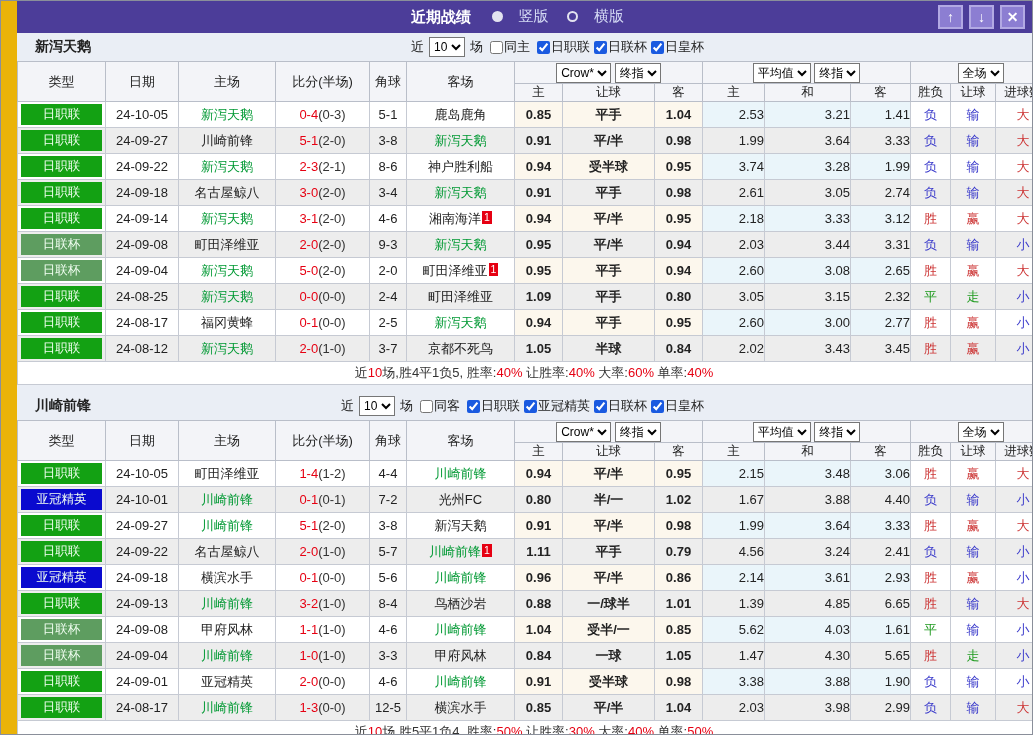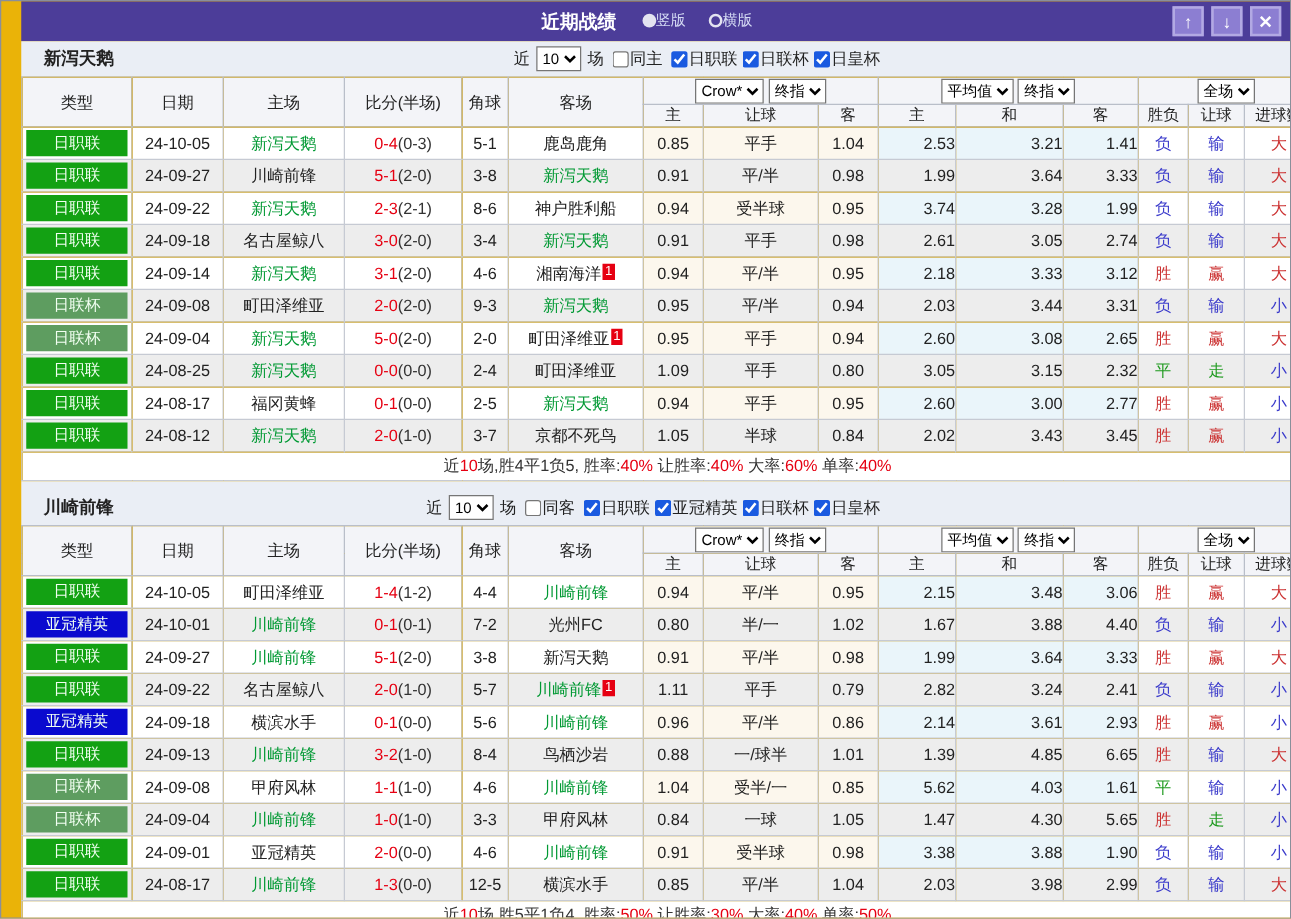--- a/index.html
+++ b/index.html
@@ -3,21 +3,21 @@
 <meta charset="utf-8">
 <style>
   * { box-sizing: border-box; margin: 0; padding: 0; }
   html,body { background:#fff; }
   body { width:1033px; height:735px; font-family:"Liberation Sans", sans-serif; }
   .page { width:1033px; height:735px; border:1px solid #8A8F9A; overflow:hidden; background:#eab308;padding-left:16px; }
 
   
   .titlebar { height:32px; background:#4C3D99; position:relative; display:flex; align-items:center; justify-content:center; color:#fff; }
   .tb-title { font-size:15px; font-weight:bold; margin-right:16px; }
-  .tb-radio { display:inline-flex; align-items:center; gap:0; margin-right:14px; font-size:12px; color:#D3D9F3; cursor:pointer;text-align:center; }
+  .tb-radio { display:inline-flex; align-items:center; gap:16px; margin-right:14px; font-size:15px; color:#D3D9F3; cursor:pointer;text-align:center; }
   .radio { width:11px; height:11px; border-radius:50%; background:#E3E3F0; display:inline-block; }
   .radio.unsel { width:11px; height:11px; background:transparent; border:2px solid #E3E3F0; }
   .tb-buttons { position:absolute; right:7px; top:4px; display:flex; gap:6px; }
   .tb-buttons button { width:25px; height:24px; background:#8C7ED2; border:2px solid #B2A9E3; color:#fff; font-size:14px; font-weight:bold; line-height:1; cursor:pointer; padding:0; }
 
   
   .filterbar { height:28px; background:#EAEEF5; position:relative; display:flex; align-items:center; font-size:13px; color:#222; }
   .team-name { font-weight:bold; font-size:14px; margin-left:18px; color:#222; }
   .filter-controls { position:absolute; right:328px; display:flex; align-items:center; gap:3px; white-space:nowrap; }
   .filter-controls select { margin:0 2px; }
@@ -26,21 +26,21 @@
   input[type=checkbox] { width:13px; height:13px; margin:0; accent-color:#1A5AE0; }
 
   
   table { border-collapse:collapse; table-layout:fixed; width:1033px; }
   th, td { border:1px solid #C6CAD3; overflow:hidden; white-space:nowrap; text-align:center; }
   thead th { background:#F3F4F8; border-color:#B9BEC9; font-weight:normal; font-size:13px; color:#222; }
   thead tr.h1 th { height:22px; }
   thead tr.h2 th { height:16px; font-size:12.5px; }
   tbody td { height:26px; font-size:13px; color:#222; background:#fff; }
   tr.alt td { background:#EDEDED; }
-  td.c-odd  { background:#FCF7ED; }
+  td.c-odd  { background:#FCF7ED;font-weight:bold; }
   td.c-avg  { background:#EAF5FA;text-align:right; }
   td.c-type { background:#fff; padding:2px 3px; }
   .comp { display:block; height:100%; line-height:20px; color:#F2FFF2; font-size:12.5px; }
   .bg-j { background:#13A113; }
   .bg-c { background:#5E9D60; }
   .bg-a { background:#0A0ACF; }
   .hl { color:#009933; }
   .ft { color:#E60012; }
   .ht { color:#333; }
   .rcard { display:inline-block; background:#E60012; color:#fff; font-size:10.5px; line-height:13px; padding:0 2px; margin-left:1px; vertical-align:text-top; }
@@ -500,21 +500,21 @@
               <span class="comp bg-j">日职联</span>
             </td>
             <td>24-09-22</td>
             <td><span class="">名古屋鲸八</span></td>
             <td><span class="ft">2-0</span><span class="ht">(1-0)</span></td>
             <td>5-7</td>
             <td><span class="hl">川崎前锋</span><span class="rcard">1</span></td>
             <td class="c-odd">1.11</td>
             <td class="c-odd">平手</td>
             <td class="c-odd">0.79</td>
-            <td class="c-avg">2.82</td>
+            <td class="c-avg">4.56</td>
             <td class="c-avg">3.24</td>
             <td class="c-avg">2.41</td>
             <td class="c-res t-blue">负</td>
             <td class="c-res t-blue">输</td>
             <td class="c-res t-blue">小</td>
           </tr>
           <tr>
             <td class="c-type">
               <span class="comp bg-a">亚冠精英</span>
             </td>

